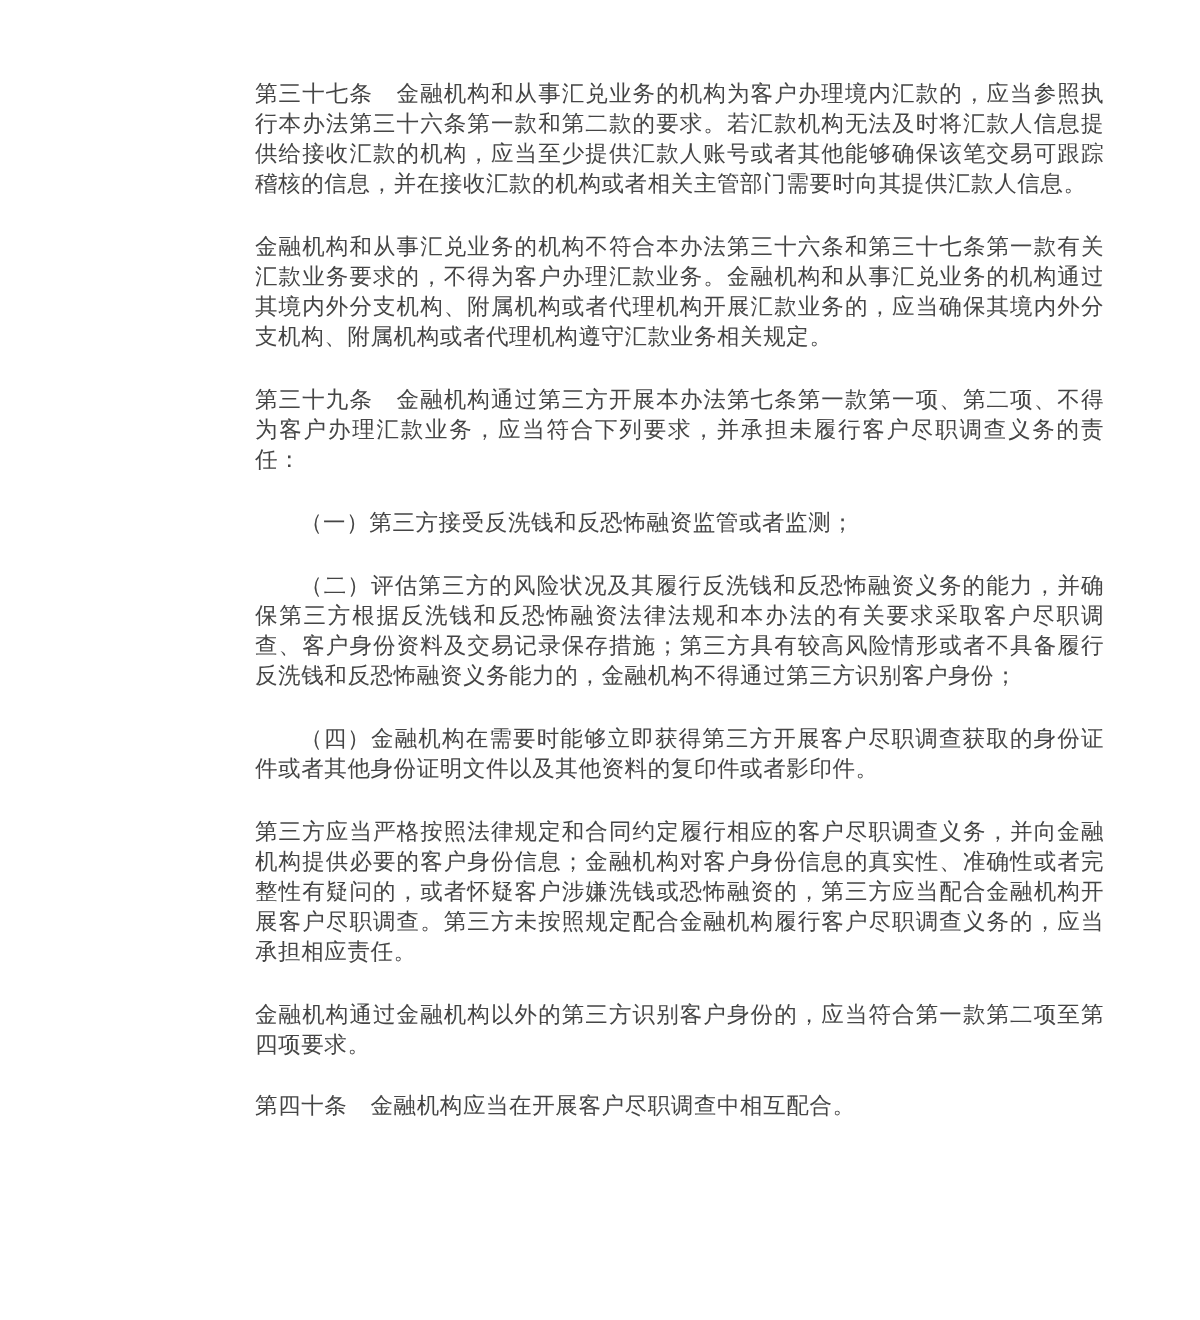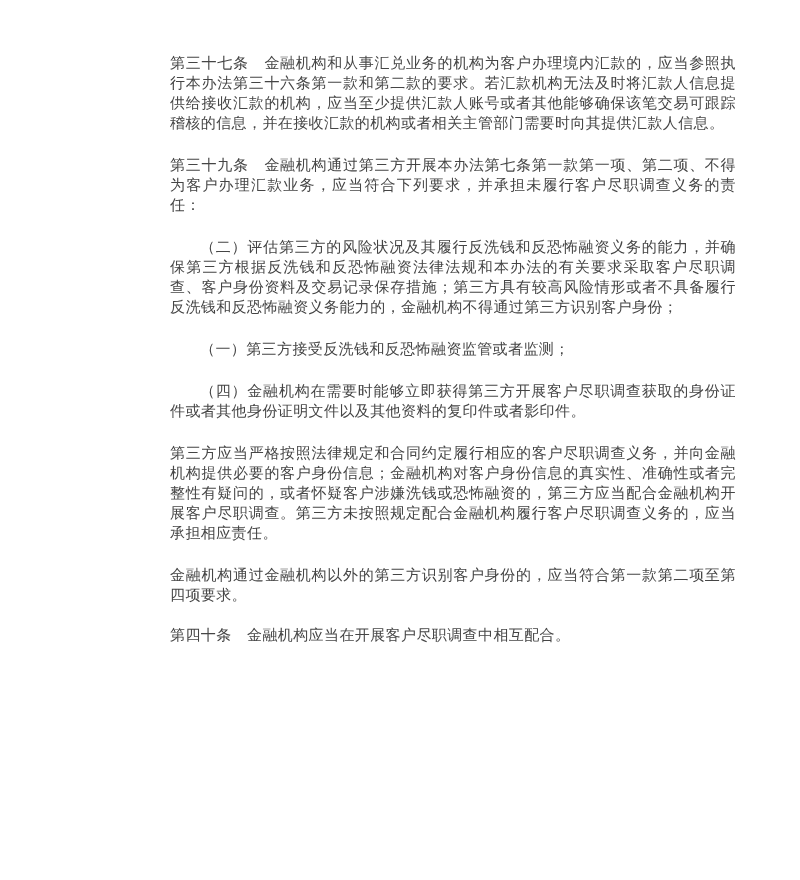--- a/index.html
+++ b/index.html
@@ -37,21 +37,22 @@
     margin-bottom: 0;
     font-family: Liberation Mono, monospace;
   }
 </style>
 </head>
 <body>
 
 <div class="page">
   <div class="text-block">
     <p>第三十七条　金融机构和从事汇兑业务的机构为客户办理境内汇款的，应当参照执行本办法第三十六条第一款和第二款的要求。若汇款机构无法及时将汇款人信息提供给接收汇款的机构，应当至少提供汇款人账号或者其他能够确保该笔交易可跟踪稽核的信息，并在接收汇款的机构或者相关主管部门需要时向其提供汇款人信息。</p>
+    <p>金融机构和从事汇兑业务的机构不符合本办法第三十六条和第三十七条第一款有关汇款业务要求的，不得为客户办理汇款业务。金融机构和从事汇兑业务的机构通过其境内外分支机构、附属机构或者代理机构开展汇款业务的，应当确保其境内外分支机构、附属机构或者代理机构遵守汇款业务相关规定。</p>
     <p>第三十九条　金融机构通过第三方开展本办法第七条第一款第一项、第二项、不得为客户办理汇款业务，应当符合下列要求，并承担未履行客户尽职调查义务的责任：</p>
+    <p class="item">（一）第三方接受反洗钱和反恐怖融资监管或者监测；</p>
     <p class="item">（二）评估第三方的风险状况及其履行反洗钱和反恐怖融资义务的能力，并确保第三方根据反洗钱和反恐怖融资法律法规和本办法的有关要求采取客户尽职调查、客户身份资料及交易记录保存措施；第三方具有较高风险情形或者不具备履行反洗钱和反恐怖融资义务能力的，金融机构不得通过第三方识别客户身份；</p>
-    <p class="item">（一）第三方接受反洗钱和反恐怖融资监管或者监测；</p>
     <p class="item">（四）金融机构在需要时能够立即获得第三方开展客户尽职调查获取的身份证件或者其他身份证明文件以及其他资料的复印件或者影印件。</p>
     <p>第三方应当严格按照法律规定和合同约定履行相应的客户尽职调查义务，并向金融机构提供必要的客户身份信息；金融机构对客户身份信息的真实性、准确性或者完整性有疑问的，或者怀疑客户涉嫌洗钱或恐怖融资的，第三方应当配合金融机构开展客户尽职调查。第三方未按照规定配合金融机构履行客户尽职调查义务的，应当承担相应责任。</p>
     <p>金融机构通过金融机构以外的第三方识别客户身份的，应当符合第一款第二项至第四项要求。</p>
     <p>第四十条　金融机构应当在开展客户尽职调查中相互配合。</p>
   </div>
 </div>
 
 </body></html>

